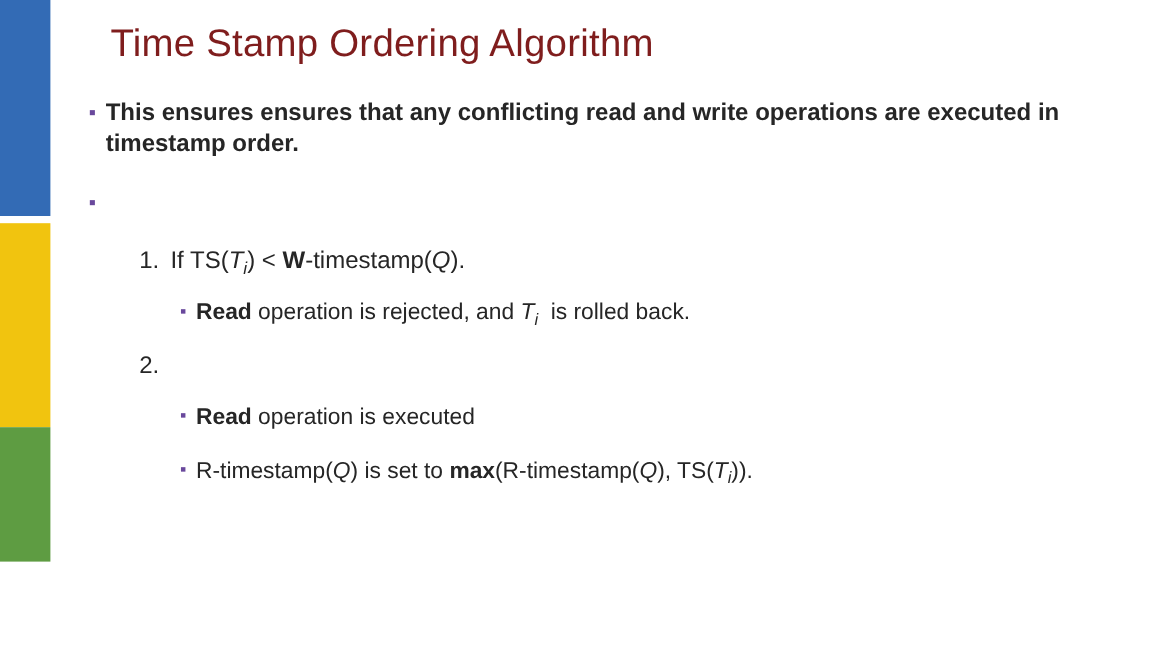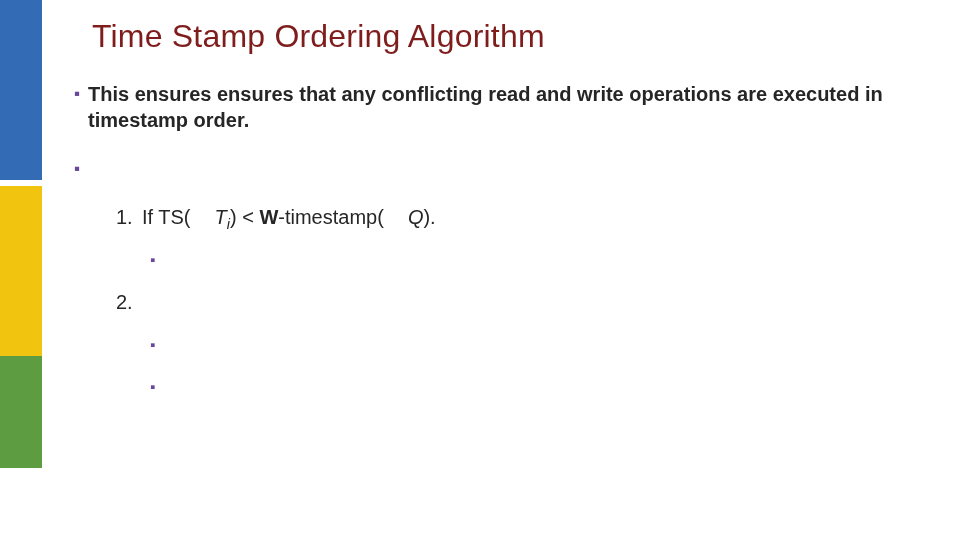--- a/index.html
+++ b/index.html
@@ -77,21 +77,21 @@
   .subbullet { margin-left: 76px; margin-bottom: 20px; font-size:19px; }
   .subbullet .mark {
     color: #69489c;
     font-size: 15px;
     line-height: 1.45;
     margin-right: 8px;
     font-weight: bold;
   }
 
   b { font-weight: 700; }
-  i { font-style: italic; margin-left: 24px; }
+  i { font-style: italic; }
   .sub { font-size: 0.72em; vertical-align: sub; line-height:0; }
 
   .group { margin-bottom: 8px; }
 </style>
 </head>
 <body>
 
 <div class="slide">
 
   <div class="sidebar">
@@ -112,26 +112,29 @@
       <div class="group">
         <div class="bullet">
           <span class="mark">▪</span>
         </div>
         <div class="numitem">
           <span class="mark">1.</span>
           <span>If TS(<i>T<span class="sub">i</span></i>) &lt; <b>W</b>-timestamp(<i>Q</i>).</span>
         </div>
         <div class="subbullet">
           <span class="mark">▪</span>
+          <span><b>Read</b> operation is rejected, and <i>T<span class="sub">i</span></i>&nbsp; is rolled back.</span>
         </div>
         <div class="numitem">
           <span class="mark">2.</span>
         </div>
         <div class="subbullet">
           <span class="mark">▪</span>
+          <span><b>Read</b> operation is executed</span>
         </div>
         <div class="subbullet">
           <span class="mark">▪</span>
+          <span>R-timestamp(<i>Q</i>) is set to <b>max</b>(R-timestamp(<i>Q</i>), TS(<i>T<span class="sub">i</span></i>)).</span>
         </div>
       </div>
     </div>
 
 </div>
 
 </body></html>

